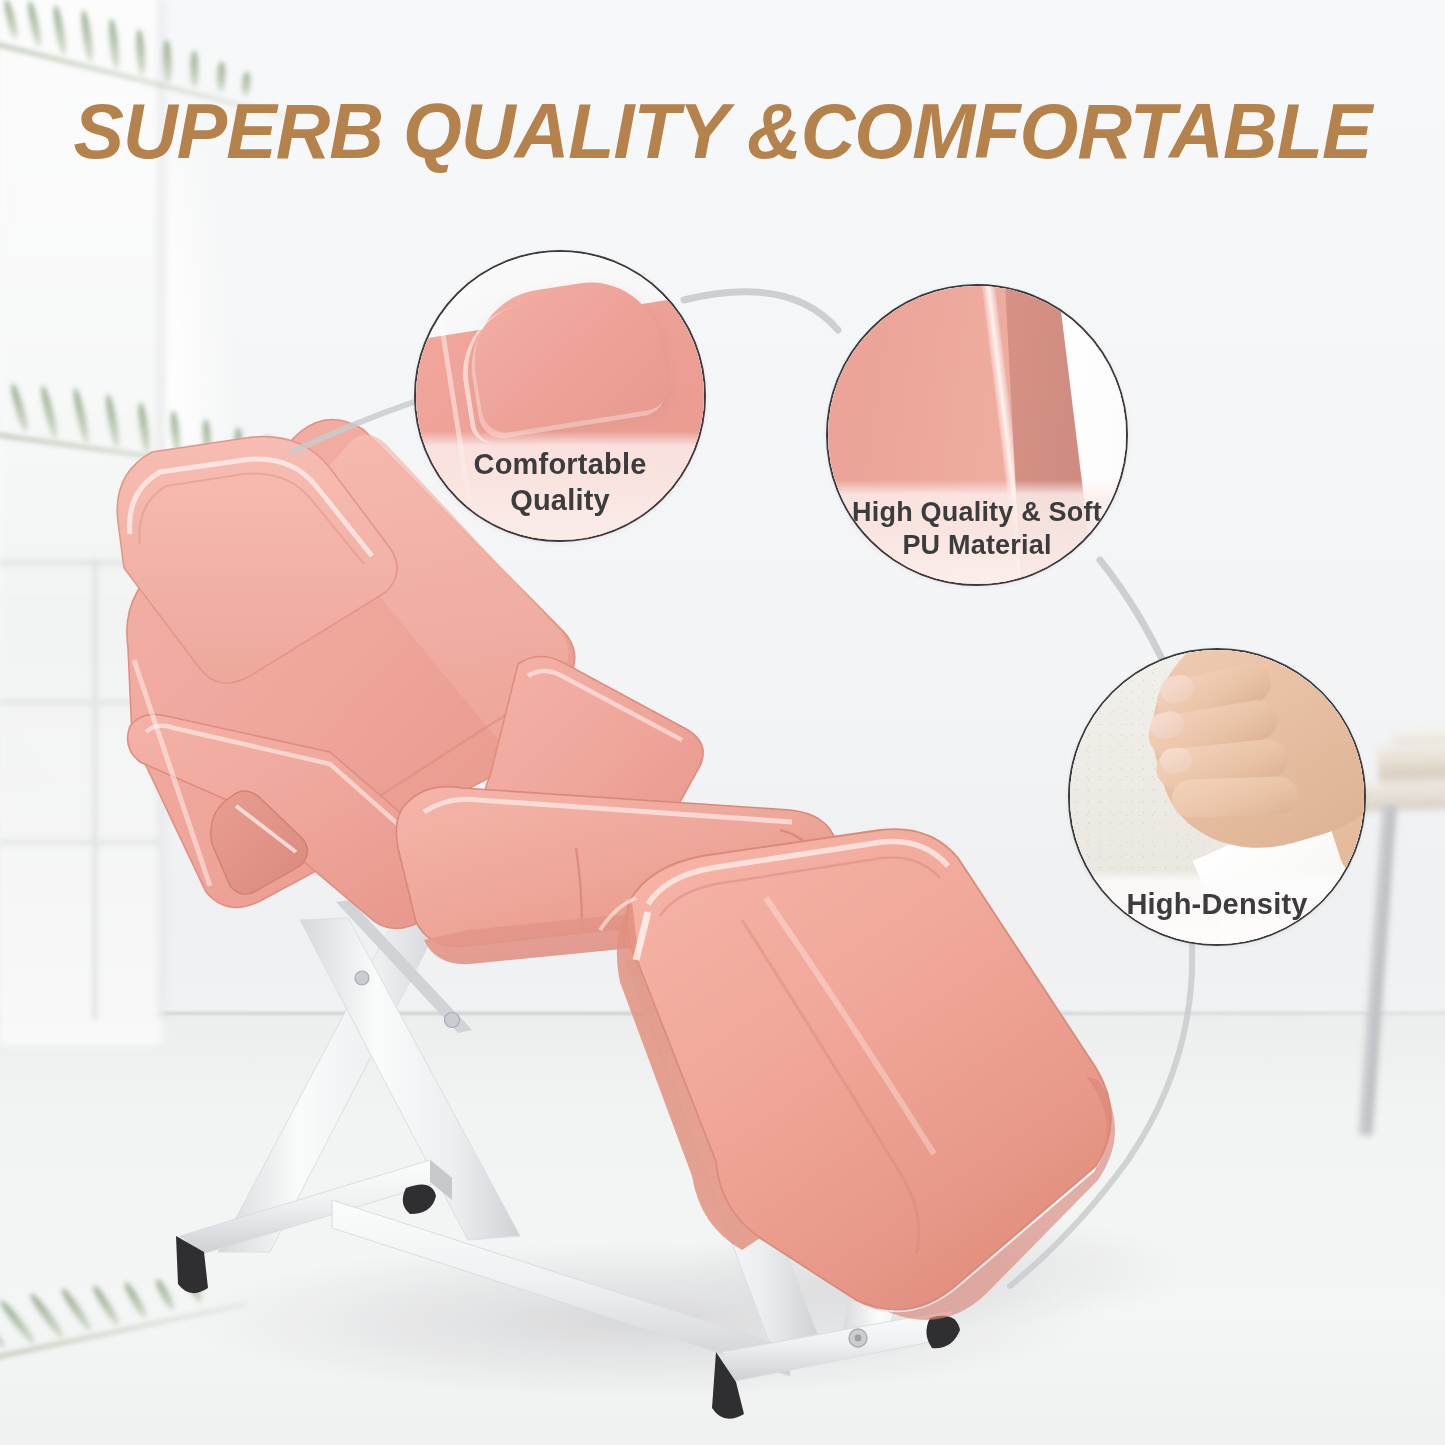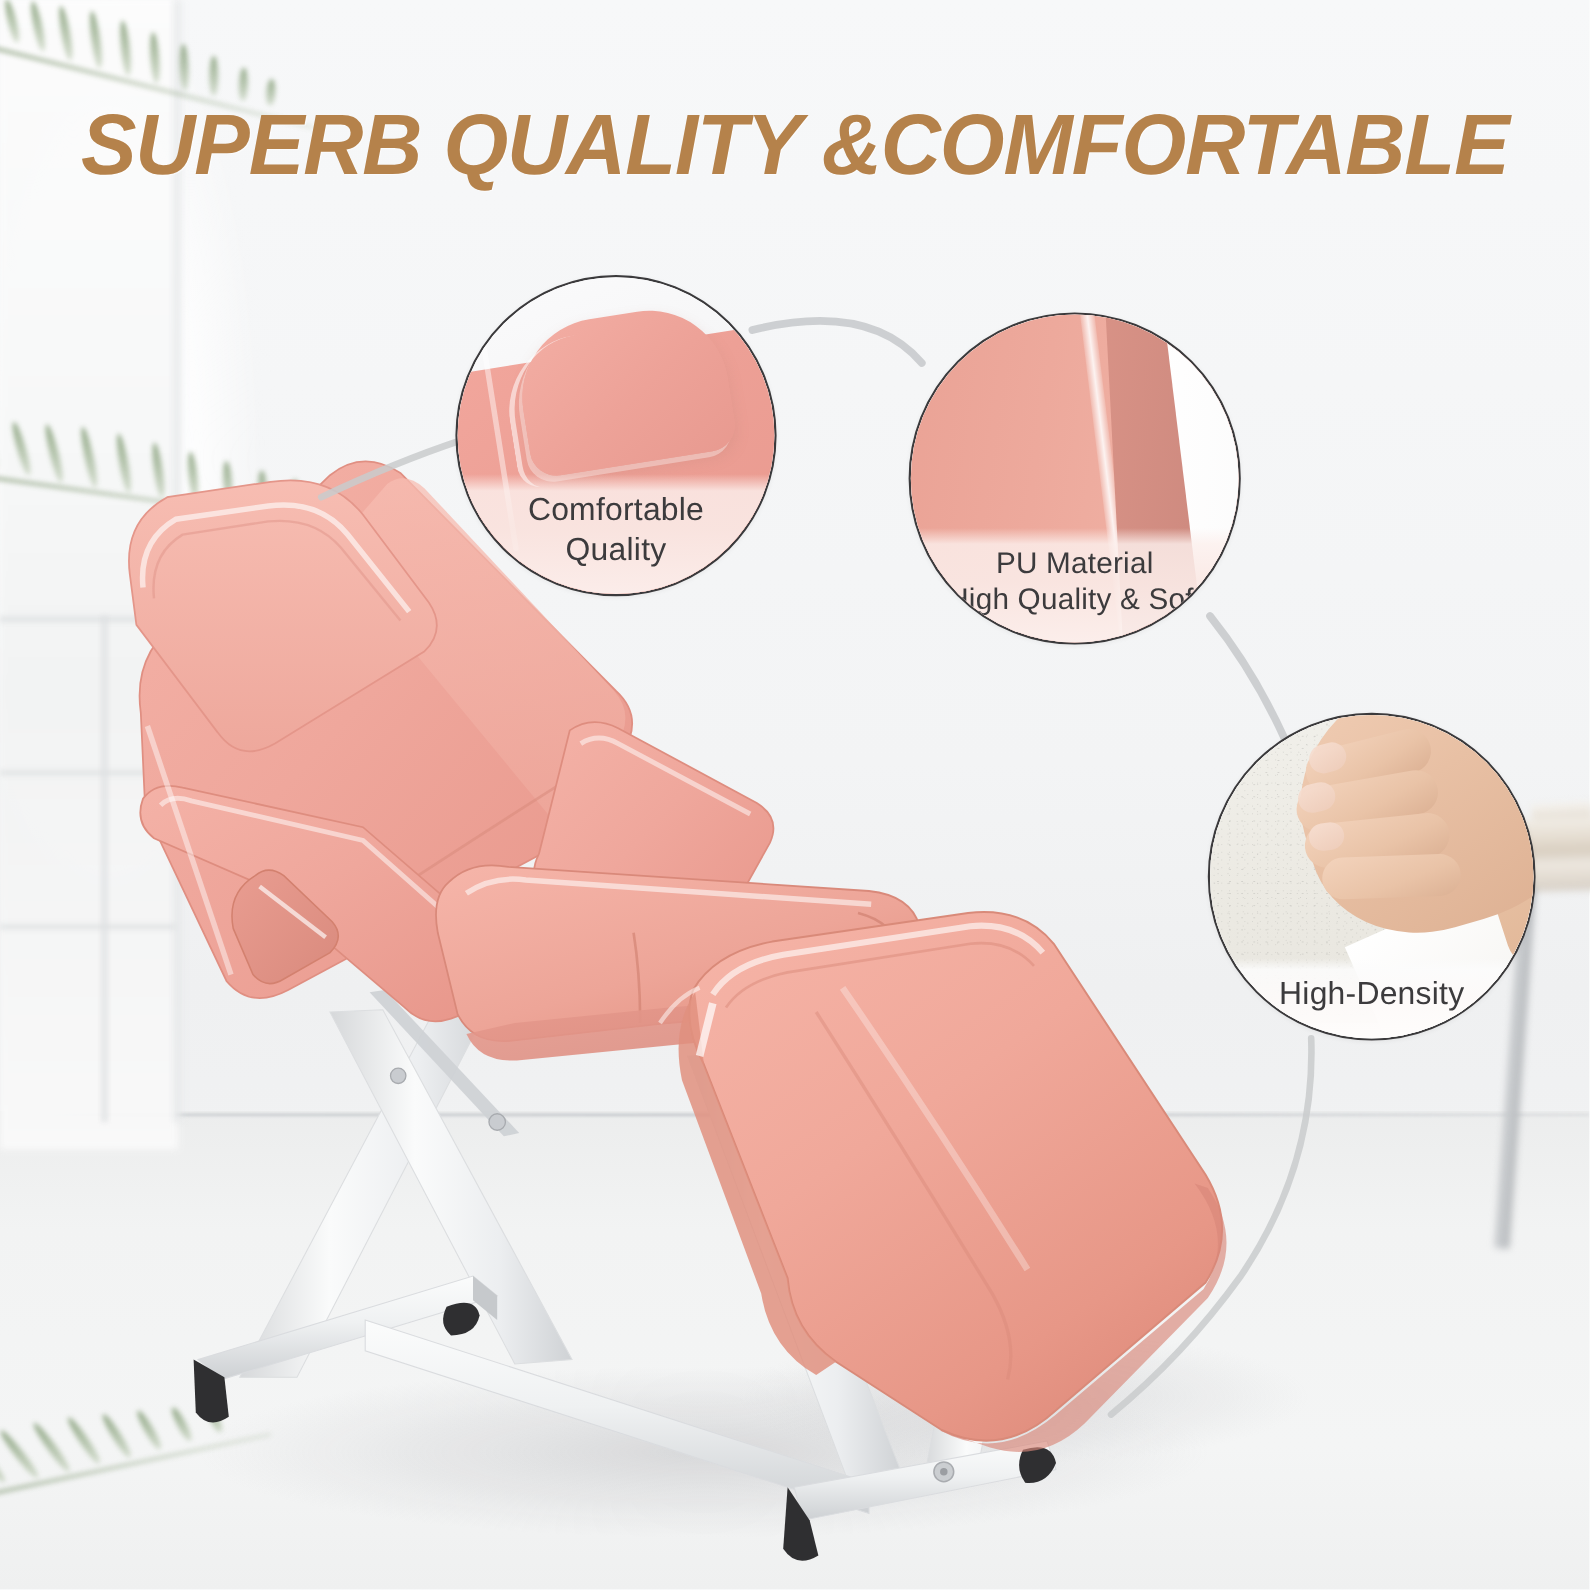--- a/index.html
+++ b/index.html
@@ -154,20 +154,21 @@
   .chair { position: absolute; left: 0; top: 0; width: 1445px; height: 1445px; }
 
   
   .callout {
     position: absolute;
     border-radius: 50%;
     border: 2.5px solid #3b3a3c;
     overflow: hidden;
     background: #ffffff;
     box-shadow: 0 1px 5px rgba(0,0,0,.06);
+    font-weight: bold;
   }
   .callout .shot { position: absolute; inset: 0; overflow: hidden; }
   .callout .caption {
     position: absolute;
     left: 0; right: 0;
     bottom: 0;
     padding-bottom: 22px;
     text-align: center;
     font-size: 29px;
     line-height: 1.22;
@@ -509,26 +510,26 @@
 
   <div class="callout" style="left:826px; top:284px; width:298px; height:298px;">
     <div class="shot">
       <div class="c2-bg"></div>
       <div class="c2-left"></div>
       <div class="c2-seam"></div>
       <div class="c2-right"></div>
       <div class="c2-white"></div>
     </div>
     <div class="caption" style="font-size:27px;">
+      <div>High Quality &amp; Soft</div>
       <div>PU Material</div>
-      <div>High Quality &amp; Soft</div>
     </div>
   </div>
 
-  <div class="callout" style="left:1098px; top:648px; width:294px; height:294px;">
+  <div class="callout" style="left:1068px; top:648px; width:294px; height:294px;">
     <div class="shot">
       <div class="c3-bg"></div>
       <div class="c3-foam"></div>
       <div class="c3-foam-edge"></div>
       <div class="c3-wrist"></div>
       <div class="c3-hand"></div>
       <div class="c3-finger" style="left:86px; top:22px;  width:116px; height:40px; transform:rotate(-14deg);"></div>
       <div class="c3-finger" style="left:78px; top:58px;  width:130px; height:40px; transform:rotate(-10deg);"></div>
       <div class="c3-finger" style="left:86px; top:94px;  width:132px; height:40px; transform:rotate(-6deg);"></div>
       <div class="c3-finger" style="left:102px;top:128px; width:126px; height:38px; transform:rotate(-2deg);"></div>

